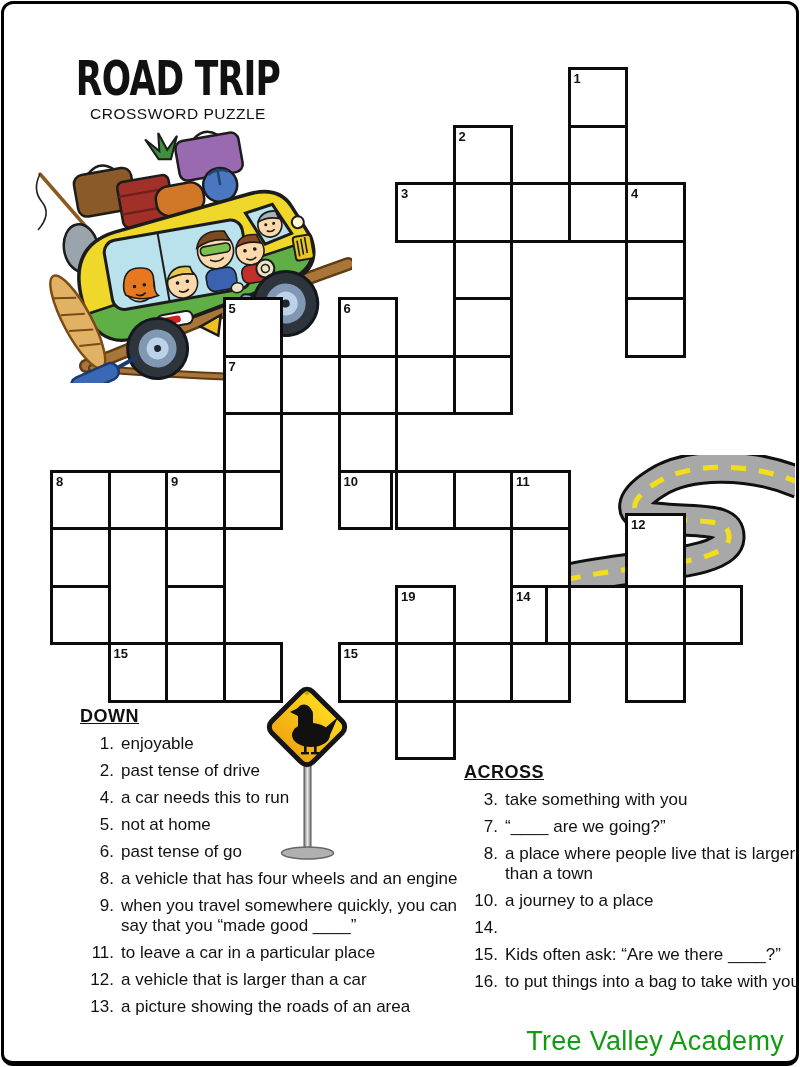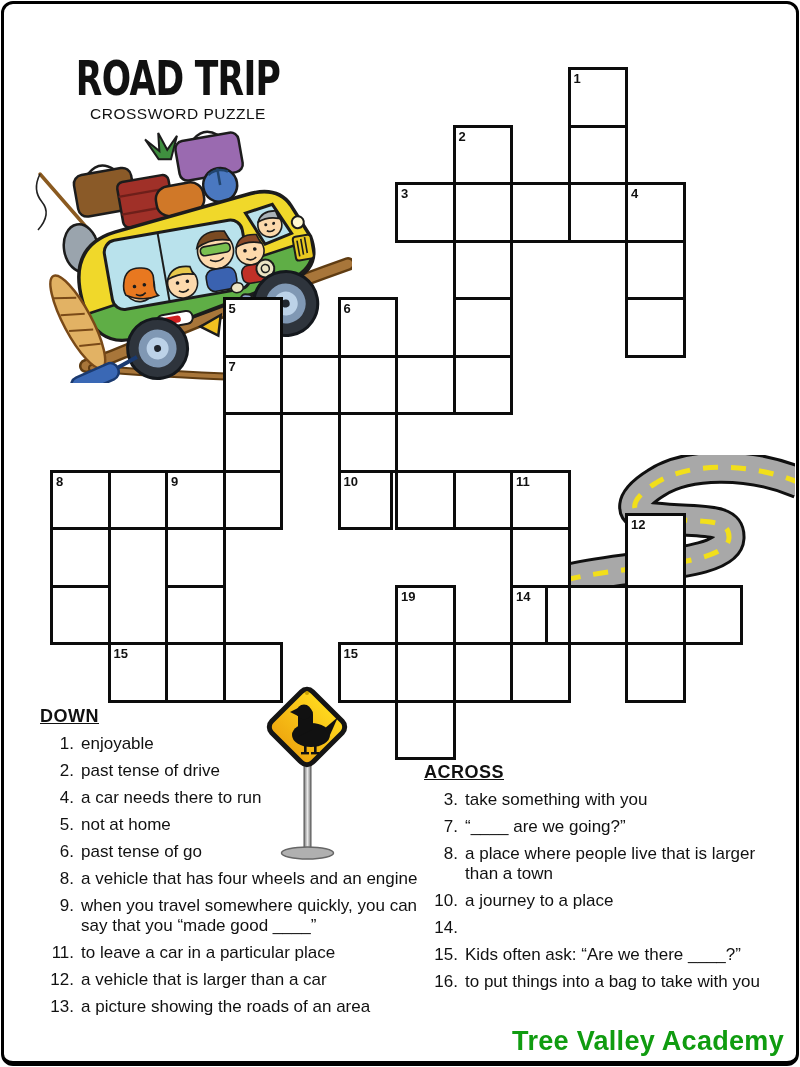--- a/index.html
+++ b/index.html
@@ -22,33 +22,33 @@
   }
   .illus{position:absolute;z-index:1;}
   #grid{position:absolute;inset:0;z-index:3;}
   .cell{
     position:absolute;background:#fff;border:3px solid #0c0c0c;box-sizing:border-box;
   }
   .cellnum{
     display:block;font-weight:bold;font-size:13px;line-height:13px;padding:2px 0 0 3px;
     font-family:"Liberation Sans",sans-serif;
   }
-  .clues{position:absolute;z-index:4;font-size:17px;line-height:20px;}
+  .clues{position:absolute;z-index:4;font-size:17px;line-height:20px;margin-left:40px;}
   .clues.down{left:40px;top:706px;width:392px;}
   .clues.across{left:424px;top:762px;width:372px;}
   .clue-head{
     font-weight:bold;font-size:18px;letter-spacing:.5px;text-decoration:underline;
     margin:0 0 8px 0;
   }
   .clue{display:flex;margin-bottom:7px;}
   .cnum{flex:none;width:34px;text-align:right;padding-right:7px;font-weight:400;}
   .ctext{white-space:nowrap;}
   .branding{
     position:absolute;right:16px;top:1026px;z-index:4;
-    font-size:27px;font-weight:bold;letter-spacing:.3px;white-space:nowrap;
+    font-size:27px;font-weight:normal;letter-spacing:.3px;white-space:nowrap;
   }
   svg{display:block;}
 </style>
 </head>
 <body>
 
 <div class="frame"></div>
 
 <div class="title">ROAD TRIP</div>
 <div class="subtitle">CROSSWORD PUZZLE</div>
@@ -283,21 +283,21 @@
       <div class="clue">
         <span class="cnum">1.</span>
         <span class="ctext">enjoyable</span>
       </div>
       <div class="clue">
         <span class="cnum">2.</span>
         <span class="ctext">past tense of drive</span>
       </div>
       <div class="clue">
         <span class="cnum">4.</span>
-        <span class="ctext">a car needs there to run</span>
+        <span class="ctext">a car needs this to run</span>
       </div>
       <div class="clue">
         <span class="cnum">5.</span>
         <span class="ctext">not at home</span>
       </div>
       <div class="clue">
         <span class="cnum">6.</span>
         <span class="ctext">past tense of go</span>
       </div>
       <div class="clue">

